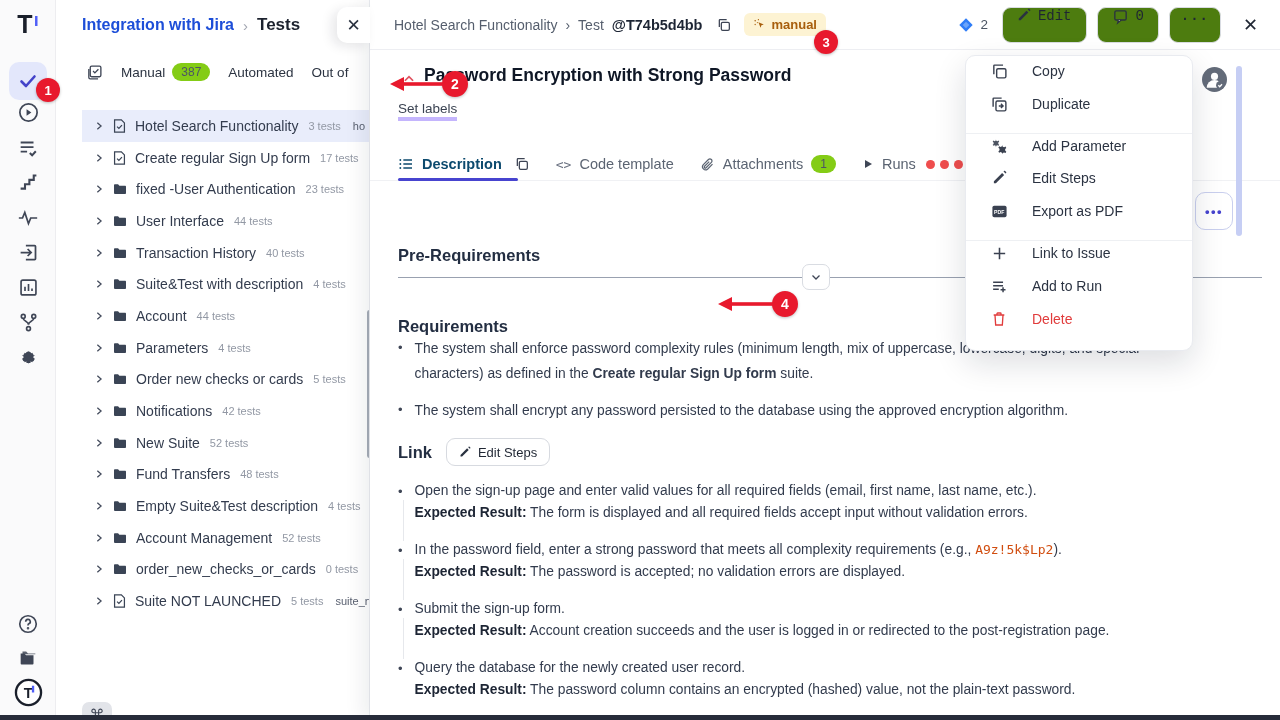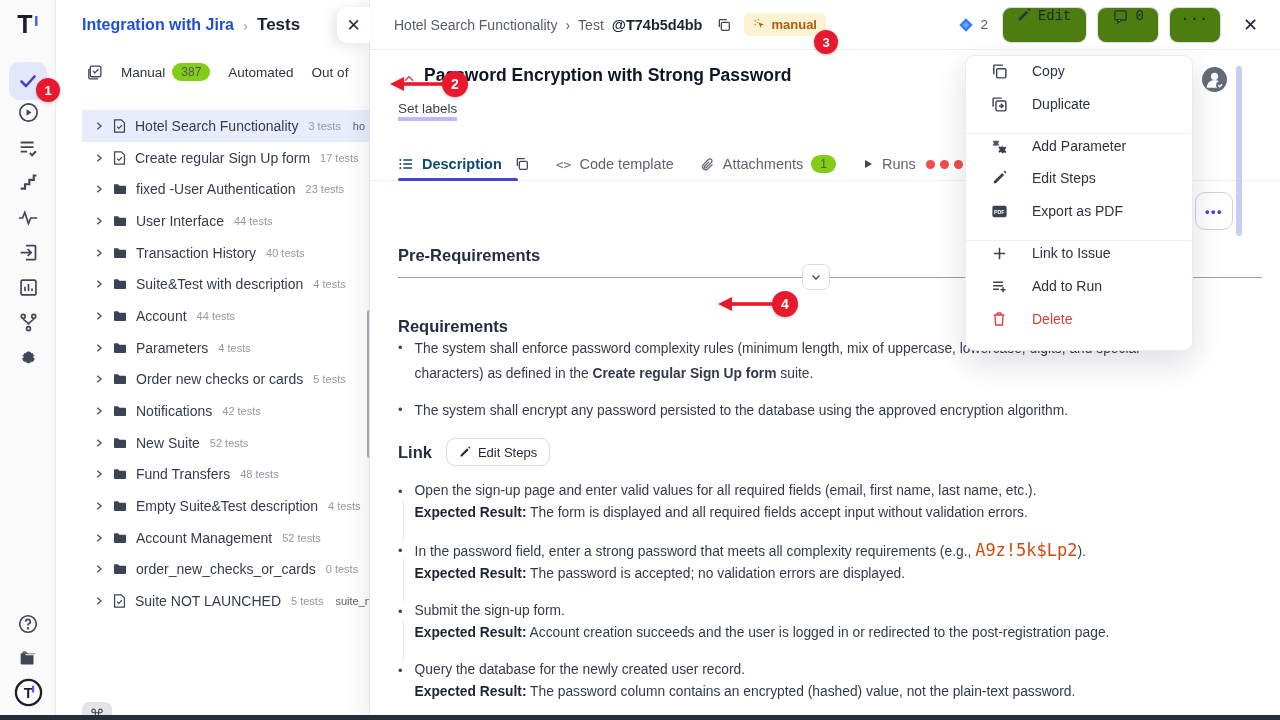--- a/index.html
+++ b/index.html
@@ -79,21 +79,21 @@
   .req-item { display:flex; gap:12px; margin-bottom:12px; font-size:13.8px; color:#323b4d; line-height:25px; }
   .req-item .bullet, .step .bullet { color:#3f4656; font-size:13px; line-height:24px; }
   .req-bold { font-weight:700; }
 
   #steps-h { top:438px; display:flex; align-items:center; gap:14px; }
   #edit-steps-btn { height:28px; display:flex; align-items:center; gap:7px; border:1px solid #d7dae0; border-radius:9px; background:#fff; padding:0 12px; font-size:13px; font-weight:500; color:#1f2633; }
   #steps-list { position:absolute; left:28px; top:480px; width:770px; }
   .step { display:flex; gap:12px; margin-bottom:15px; position:relative; font-size:13.8px; color:#323b4d; line-height:22px; }
   .step:not(:last-child)::before { content:''; position:absolute; left:4.5px; top:20px; bottom:-17px; width:1px; background:#e6e8ec; }
   .step-expected b { color:#1d2534; }
-  .inline-code { font-family:"DejaVu Sans Mono",monospace; font-size:17px; color:#d14d0f; }
+  .inline-code { font-family:"DejaVu Sans Mono",monospace; font-size:13px; color:#d14d0f; }
   .inline-code:empty { display:none; }
 
   
   #ctx-menu { position:absolute; left:595px; top:55px; width:228px; background:#fff; border:1px solid #e9ebf0; border-radius:10px; box-shadow:0 12px 32px rgba(16,24,40,.14); padding:7px 0; z-index:20; }
   .menu-item { height:32.8px; display:flex; align-items:flex-start; gap:24px; padding-left:24px; font-size:14px; color:#2b3342; }
   .menu-item .micon { display:flex; color:#3a4150; width:18px; justify-content:center; }
   .menu-item.danger, .menu-item.danger .micon { color:#e13c3c; }
   .menu-divider { height:1px; background:#eef0f3; margin:4px 0; }
 
   

